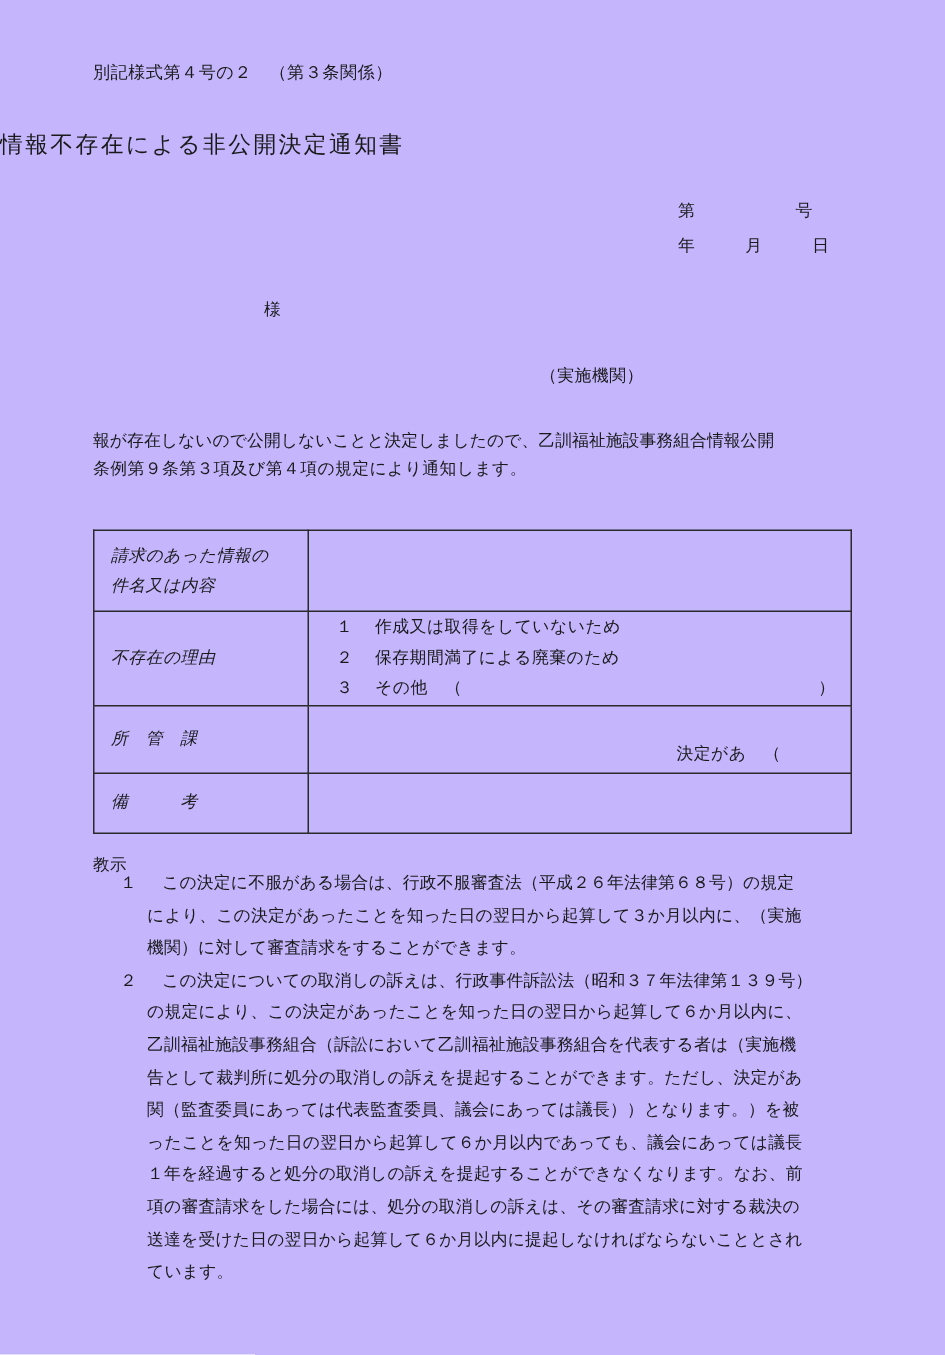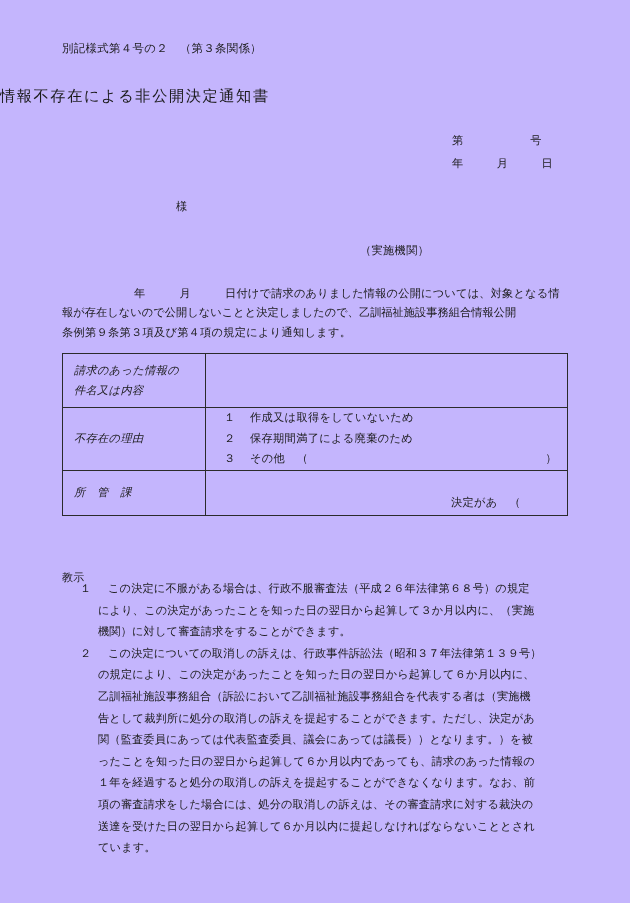--- a/index.html
+++ b/index.html
@@ -189,21 +189,20 @@
   <div class="doc-title">情報不存在による非公開決定通知書</div>
 
   <div class="t no-line">第　　　　　　号</div>
   <div class="t date-line">年　　　月　　　日</div>
 
   <div class="t addressee">様</div>
 
   <div class="t organ">（実施機関）</div>
 
   <div class="body-par">
-    <div class="bl l1">年　　　月　　　日付けで請求のありました情報の公開については、対象となる情</div>
     <div class="bl l2">報が存在しないので公開しないことと決定しましたので、乙訓福祉施設事務組合情報公開</div>
     <div class="bl l3">条例第９条第３項及び第４項の規定により通知します。</div>
   </div>
 
   <table class="form-table">
     <tbody>
       <tr class="row-subject">
         <td class="lbl">
           <div class="lbl-in">請求のあった情報の</div>
           <div class="lbl-in">件名又は内容</div>
@@ -229,40 +228,46 @@
           <div class="lbl-in">所　管　課</div>
         </td>
         <td class="val">
           <div class="tel-line">
             <span class="tel-text">決定があ　（</span>
 
           </div>
         </td>
       </tr>
 
+      <tr class="row-remarks">
+        <td class="lbl">
+          <div class="lbl-in">備　　　考</div>
+        </td>
+        <td class="val"></td>
+      </tr>
     </tbody>
   </table>
 
   <div class="t teiji-head">教示</div>
 
   <div class="teiji-list">
 
     <div class="teiji-item">
       <div class="line first"><span class="num">１</span><span>この決定に不服がある場合は、行政不服審査法（平成２６年法律第６８号）の規定</span></div>
       <div class="line cont">により、この決定があったことを知った日の翌日から起算して３か月以内に、（実施</div>
       <div class="line cont">機関）に対して審査請求をすることができます。</div>
     </div>
 
     <div class="teiji-item">
       <div class="line first tight"><span class="num">２</span><span>この決定についての取消しの訴えは、行政事件訴訟法（昭和３７年法律第１３９号）</span></div>
       <div class="line cont">の規定により、この決定があったことを知った日の翌日から起算して６か月以内に、</div>
       <div class="line cont">乙訓福祉施設事務組合（訴訟において乙訓福祉施設事務組合を代表する者は（実施機</div>
       <div class="line cont">告として裁判所に処分の取消しの訴えを提起することができます。ただし、決定があ</div>
       <div class="line cont">関（監査委員にあっては代表監査委員、議会にあっては議長））となります。）を被</div>
-      <div class="line cont">ったことを知った日の翌日から起算して６か月以内であっても、請求のあった情報の</div>
+      <div class="line cont">ったことを知った日の翌日から起算して６か月以内であっても、議会にあっては議長</div>
       <div class="line cont">１年を経過すると処分の取消しの訴えを提起することができなくなります。なお、前</div>
       <div class="line cont">項の審査請求をした場合には、処分の取消しの訴えは、その審査請求に対する裁決の</div>
       <div class="line cont">送達を受けた日の翌日から起算して６か月以内に提起しなければならないこととされ</div>
       <div class="line cont">ています。</div>
     </div>
 
   </div>
 
 </div>
 

